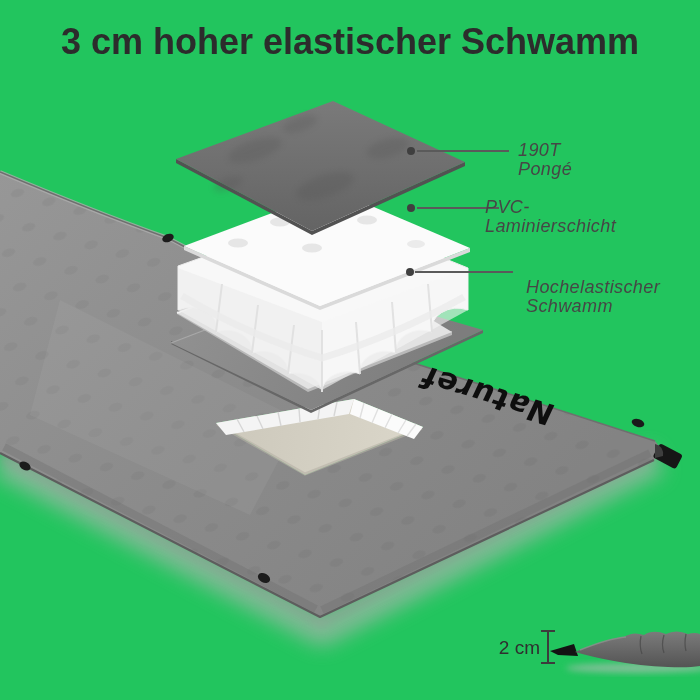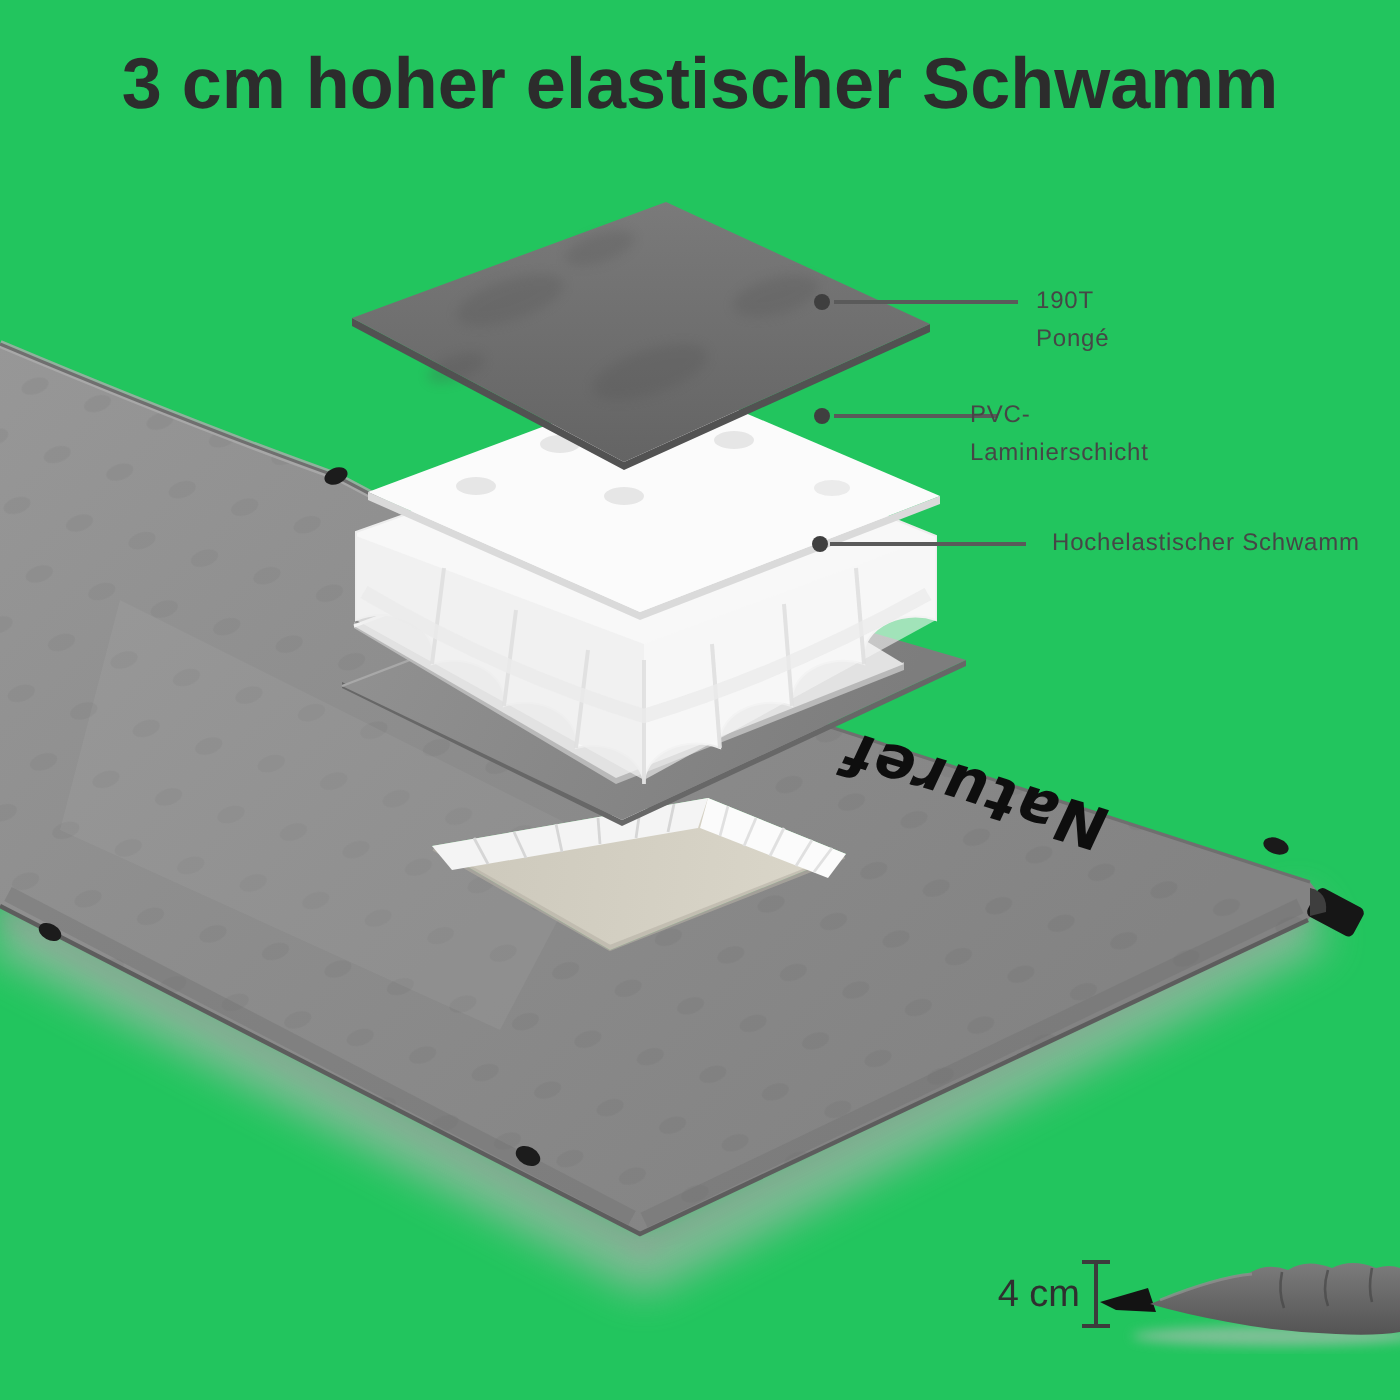--- a/index.html
+++ b/index.html
@@ -4,23 +4,23 @@
 <style>
   html,body{margin:0;padding:0;background:#ffffff;}
   .stage{position:relative;width:700px;height:700px;background:#22c55e;overflow:hidden;
          font-family:"Liberation Sans",sans-serif;}
   .title{position:absolute;top:21px;left:0;width:700px;text-align:center;
          font-size:36px;font-weight:700;color:#2c2c2c;letter-spacing:0px;}
   .scene{position:absolute;top:0;left:0;}
   .callout{position:absolute;}
   .callout .dot{position:absolute;width:8px;height:8px;border-radius:50%;background:#3f3f3f;}
   .callout .line{position:absolute;height:2px;background:#5a5a5a;}
-  .callout .lbl{position:absolute;font-size:12px;color:#464646;letter-spacing:.4px;
-                line-height:19px;white-space:pre-line;}
-  .lbl.wrap{width:170px;white-space:normal;}
+  .callout .lbl{position:absolute;font-size:18px;color:#464646;letter-spacing:.4px;
+                line-height:19px;white-space:pre-line;font-style:italic;}
+  .lbl.wrap{width:170px;white-space:normal;margin-top:16px;}
   .measure-label{position:absolute;left:496px;top:637px;width:44px;text-align:right;
                  font-size:19px;color:#2f2f2f;}
 </style>
 </head>
 <body>
 
 <div class="stage">
 
   <div class="title">3 cm hoher elastischer Schwamm</div>
 
@@ -201,14 +201,14 @@
     <span class="line" style="left:417px;top:207px;width:82px"></span>
     <span class="lbl" style="left:485px;top:198px">PVC-Laminierschicht</span>
   </div>
 
   <div class="callout">
     <span class="dot" style="left:406px;top:268px"></span>
     <span class="line" style="left:415px;top:271px;width:98px"></span>
     <span class="lbl wrap" style="left:526px;top:262px">Hochelastischer Schwamm</span>
   </div>
 
-  <div class="measure-label">4 cm</div>
+  <div class="measure-label">2 cm</div>
 </div>
 
 </body></html>

